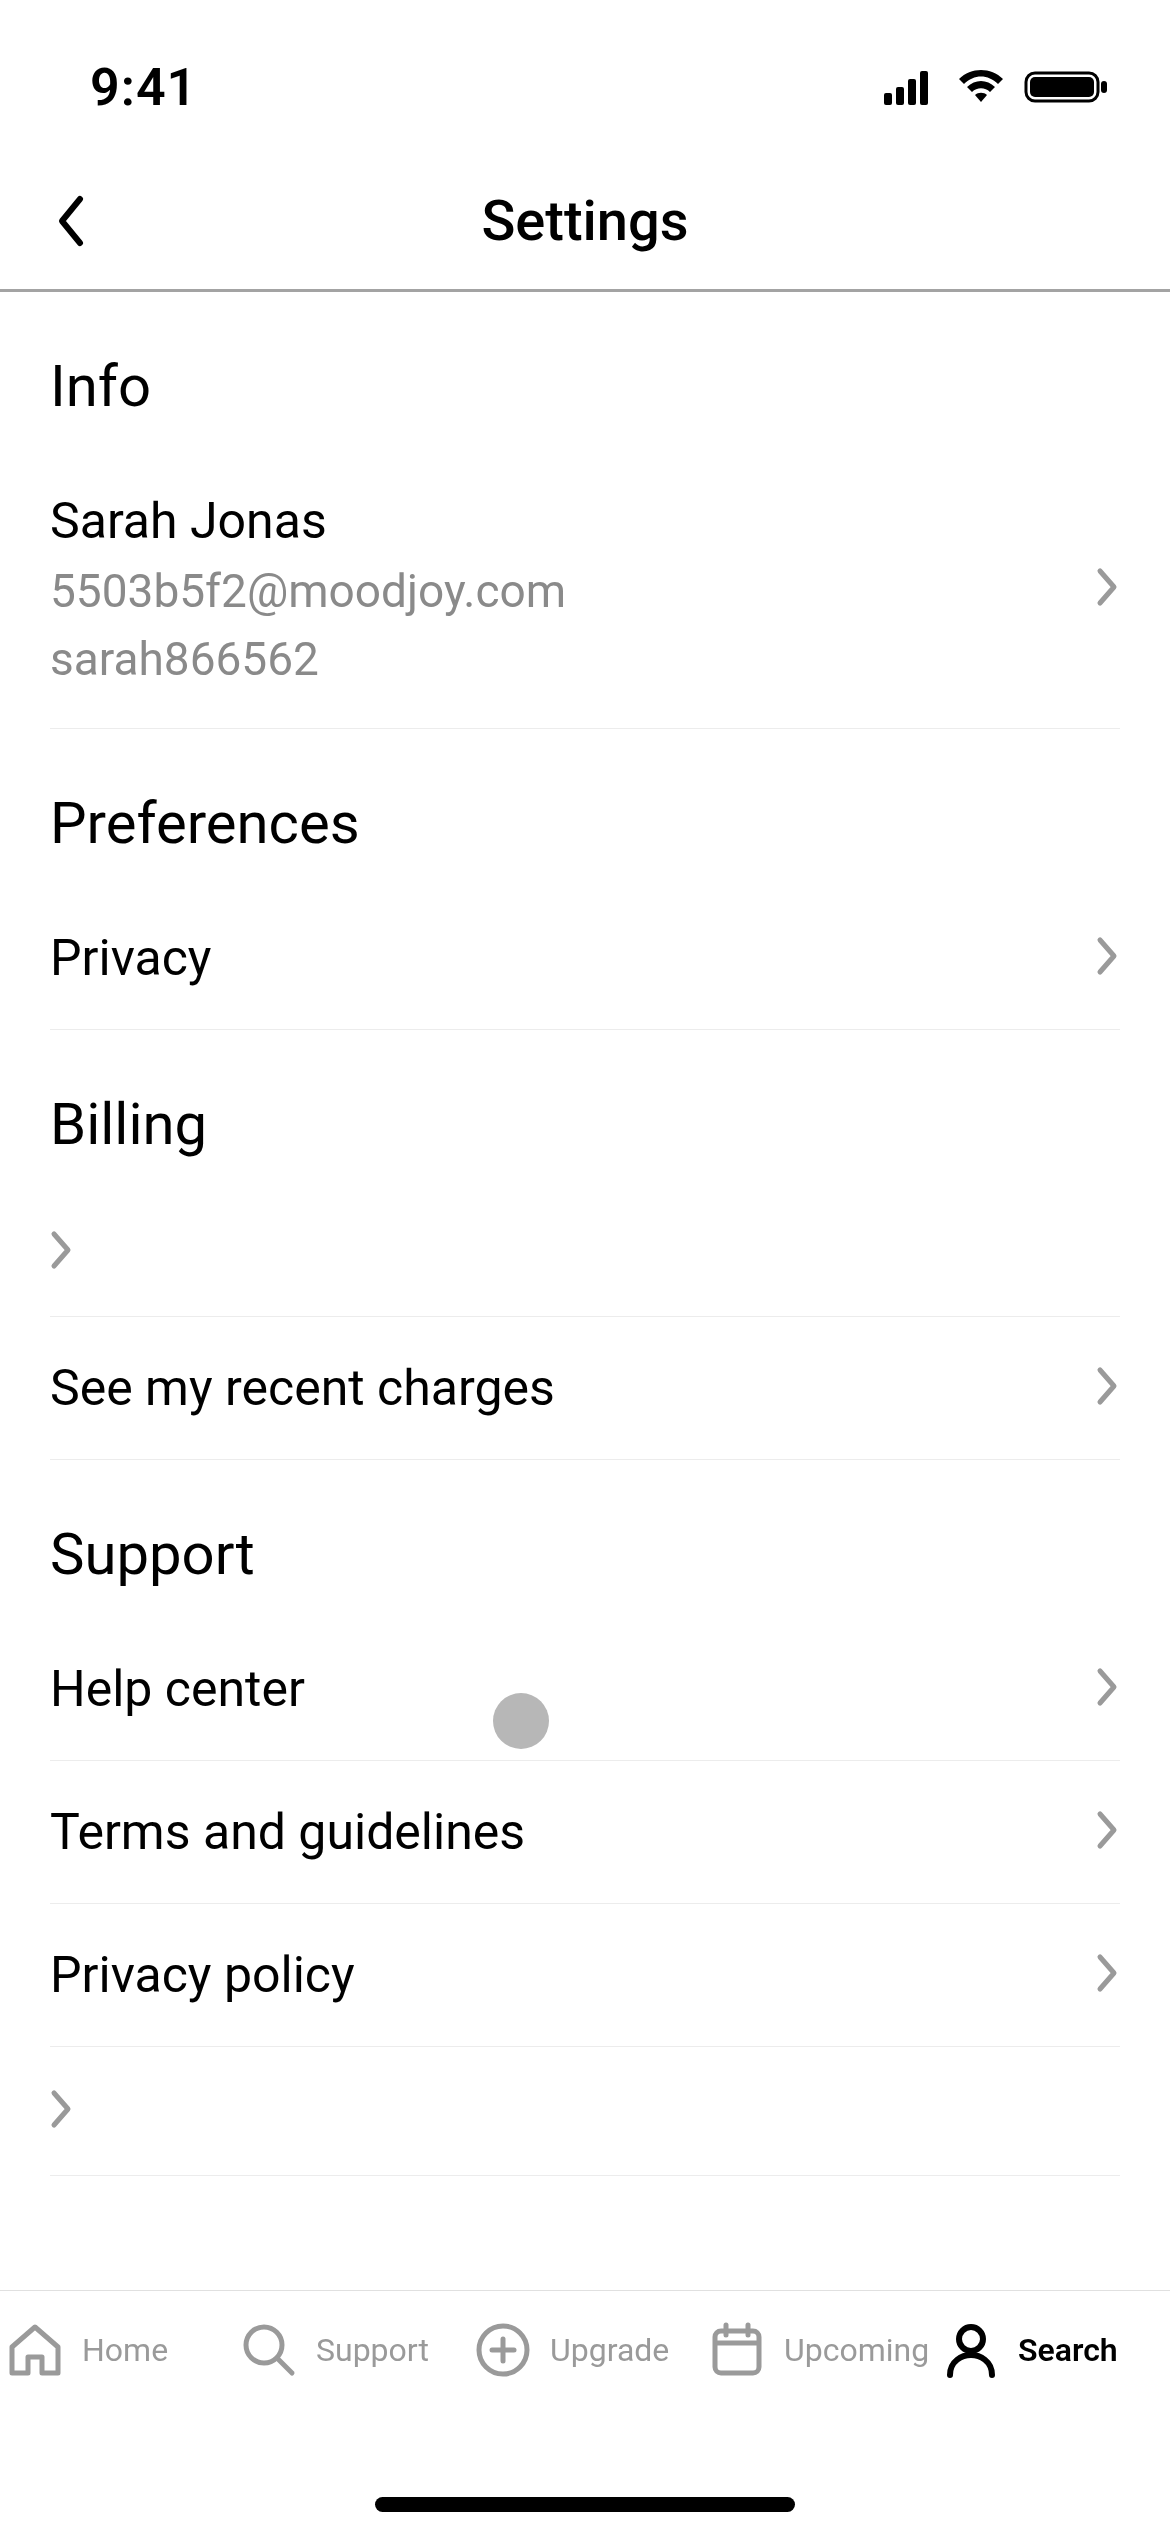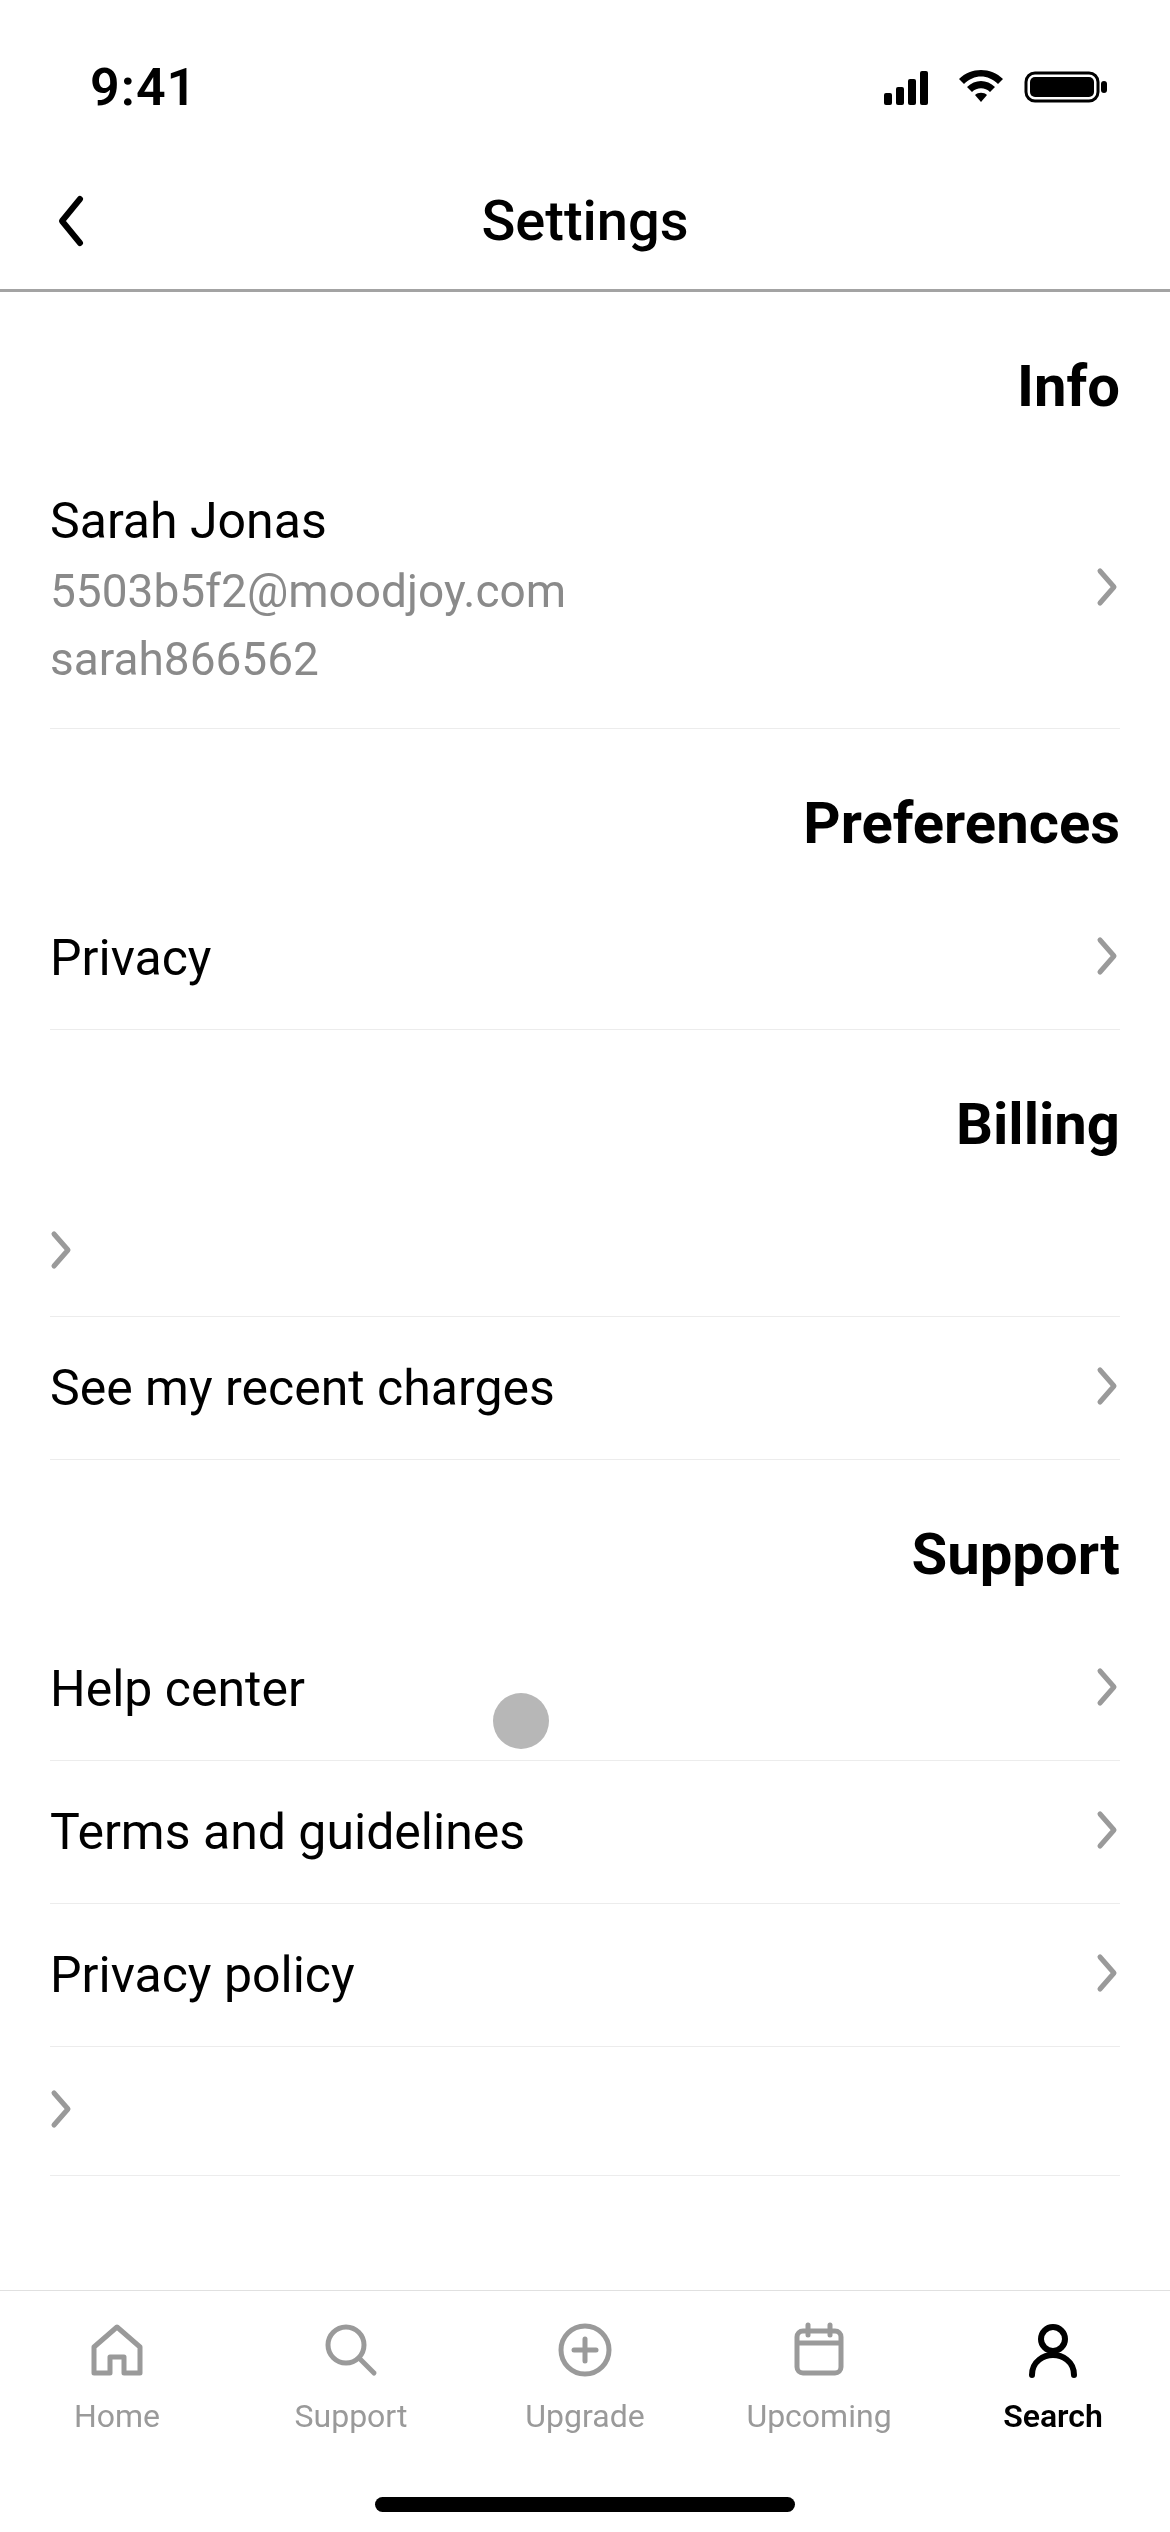--- a/index.html
+++ b/index.html
@@ -58,23 +58,22 @@
     font-size: 56px;
     font-weight: 500;
   }
 
   
   .content {
     padding: 0 50px;
   }
   .section-title {
     font-size: 58px;
-    font-weight: 700;
+    font-weight: 400;
     padding: 60px 0 30px 0;
-    text-align: right;
   }
   .row {
     display: flex;
     align-items: center;
     justify-content: space-between;
     padding: 42px 0;
     border-bottom: 1px solid #ececec;
   }
   .row-label {
     font-size: 50px;
@@ -119,21 +118,21 @@
     height: 242px;
     border-top: 1px solid #e0e0e0;
     background: #fff;
     display: flex;
     align-items: flex-start;
     padding-top: 24px;
   }
   .tab {
     flex: 1;
     display: flex;
-    flex-direction: column;
+    flex-direction: row;
     align-items: center;
     gap: 12px;
     color: #9a9a9a;
   }
   .tab.active { color: #000; }
   .tab-icon { width: 70px; height: 70px; display:flex; align-items:center; justify-content:center; }
   .tab-label {
     font-size: 32px;
     font-weight: 400;
   }

